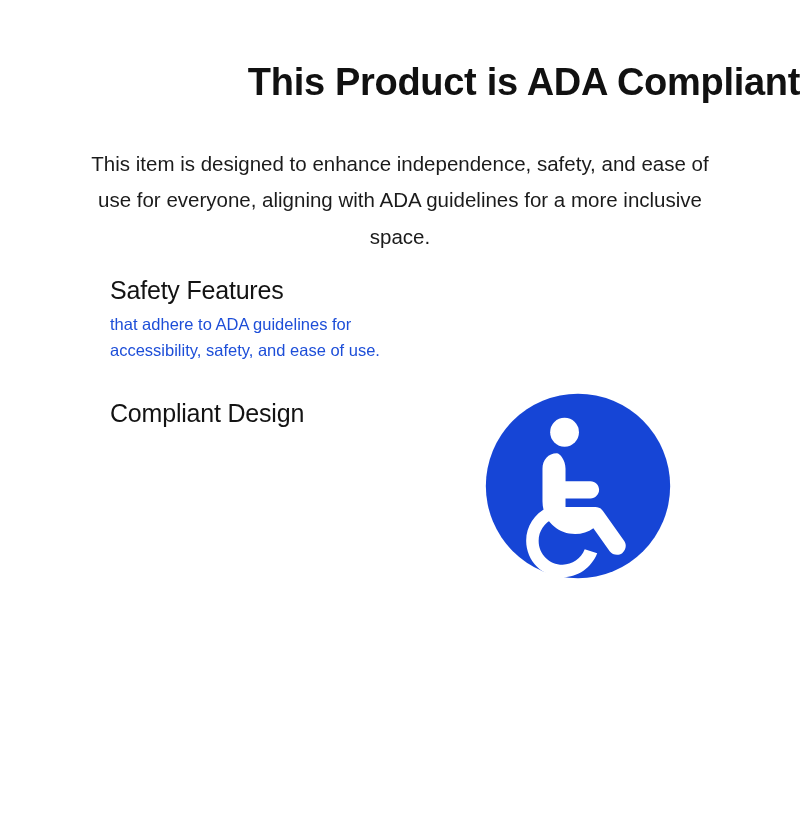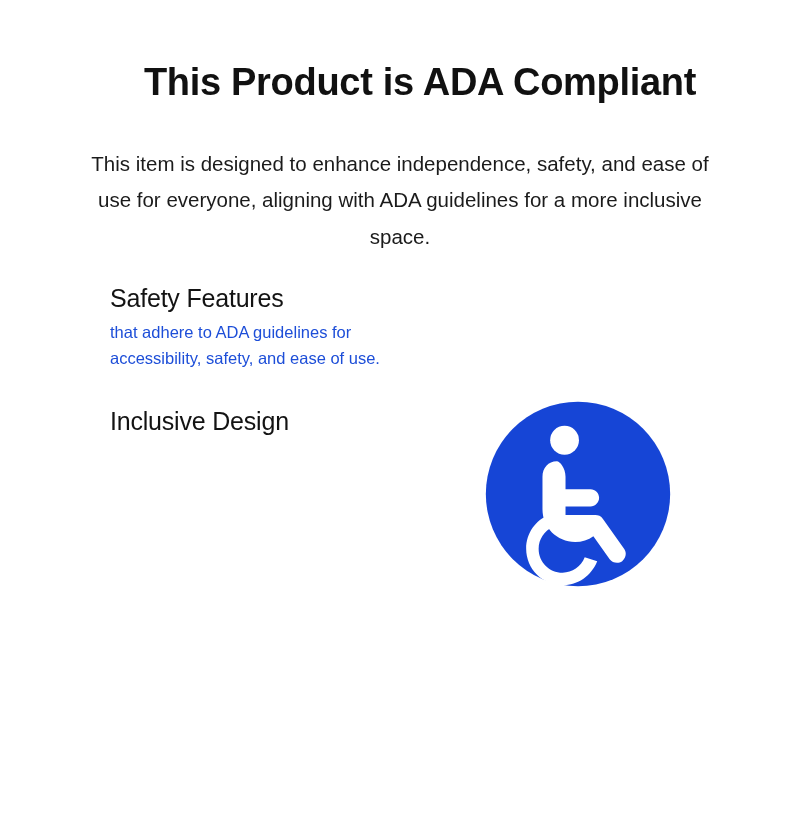--- a/index.html
+++ b/index.html
@@ -14,42 +14,42 @@
     color: #1a1a1a;
     overflow: hidden;
   }
   .page {
     position: relative;
     width: 800px;
     height: 833px;
     box-sizing: border-box;
   }
   .headline {
-    text-align: center;
+    text-align: right;
     font-size: 38px;
     font-weight: bold;
     letter-spacing: -0.3px;
     color: #111111;
     margin: 0;
     padding-top: 62px;
     line-height: 1.1;
     padding-left: 40px;
   }
   .intro {
     width: 630px;
     margin: 42px auto 0 auto;
     text-align: center;
     font-size: 20.5px;
     line-height: 1.78;
     color: #1b1b1b;
     font-weight: 400;
   }
   .content {
     position: relative;
-    margin-top: 28px;
+    margin-top: 20px;
     height: 520px;
   }
   .features {
     position: absolute;
     left: 110px;
     top: 0;
     width: 300px;
   }
   .feature {
     margin-bottom: 34px;
@@ -97,21 +97,21 @@
 
     <div class="features">
 
       <div class="feature">
         <div class="feature-title">Safety Features</div>
         <div class="feature-desc">that adhere to ADA guidelines for accessibility, safety, and ease of use.</div>
       </div>
 
 
       <div class="feature">
-        <div class="feature-title">Inclusive Design</div>
+        <div class="feature-title">Compliant Design</div>
       </div>
 
     </div>
 
     <div class="badge-wrap">
       <svg viewBox="0 0 200 200" xmlns="http://www.w3.org/2000/svg" aria-hidden="true">
         <circle cx="100" cy="100" r="96" fill="#1645d6"></circle>
         <g fill="#ffffff">
           <circle cx="86" cy="44" r="15"></circle>
           <path d="M78 66 c-9 0 -15 7 -15 16 l0 34 c0 19 15 34 34 34 c7 0 14 -2 19 -6 l17 24 c3 4 9 5 13 2 c4 -3 5 -9 2 -13 l-22 -31 c-2 -3 -5 -4 -8 -4 l-31 0 l0 -9 l26 0 c5 0 9 -4 9 -9 c0 -5 -4 -9 -9 -9 l-26 0 l0 -13 c0 -9 -6 -16 -9 -16 z"></path>

